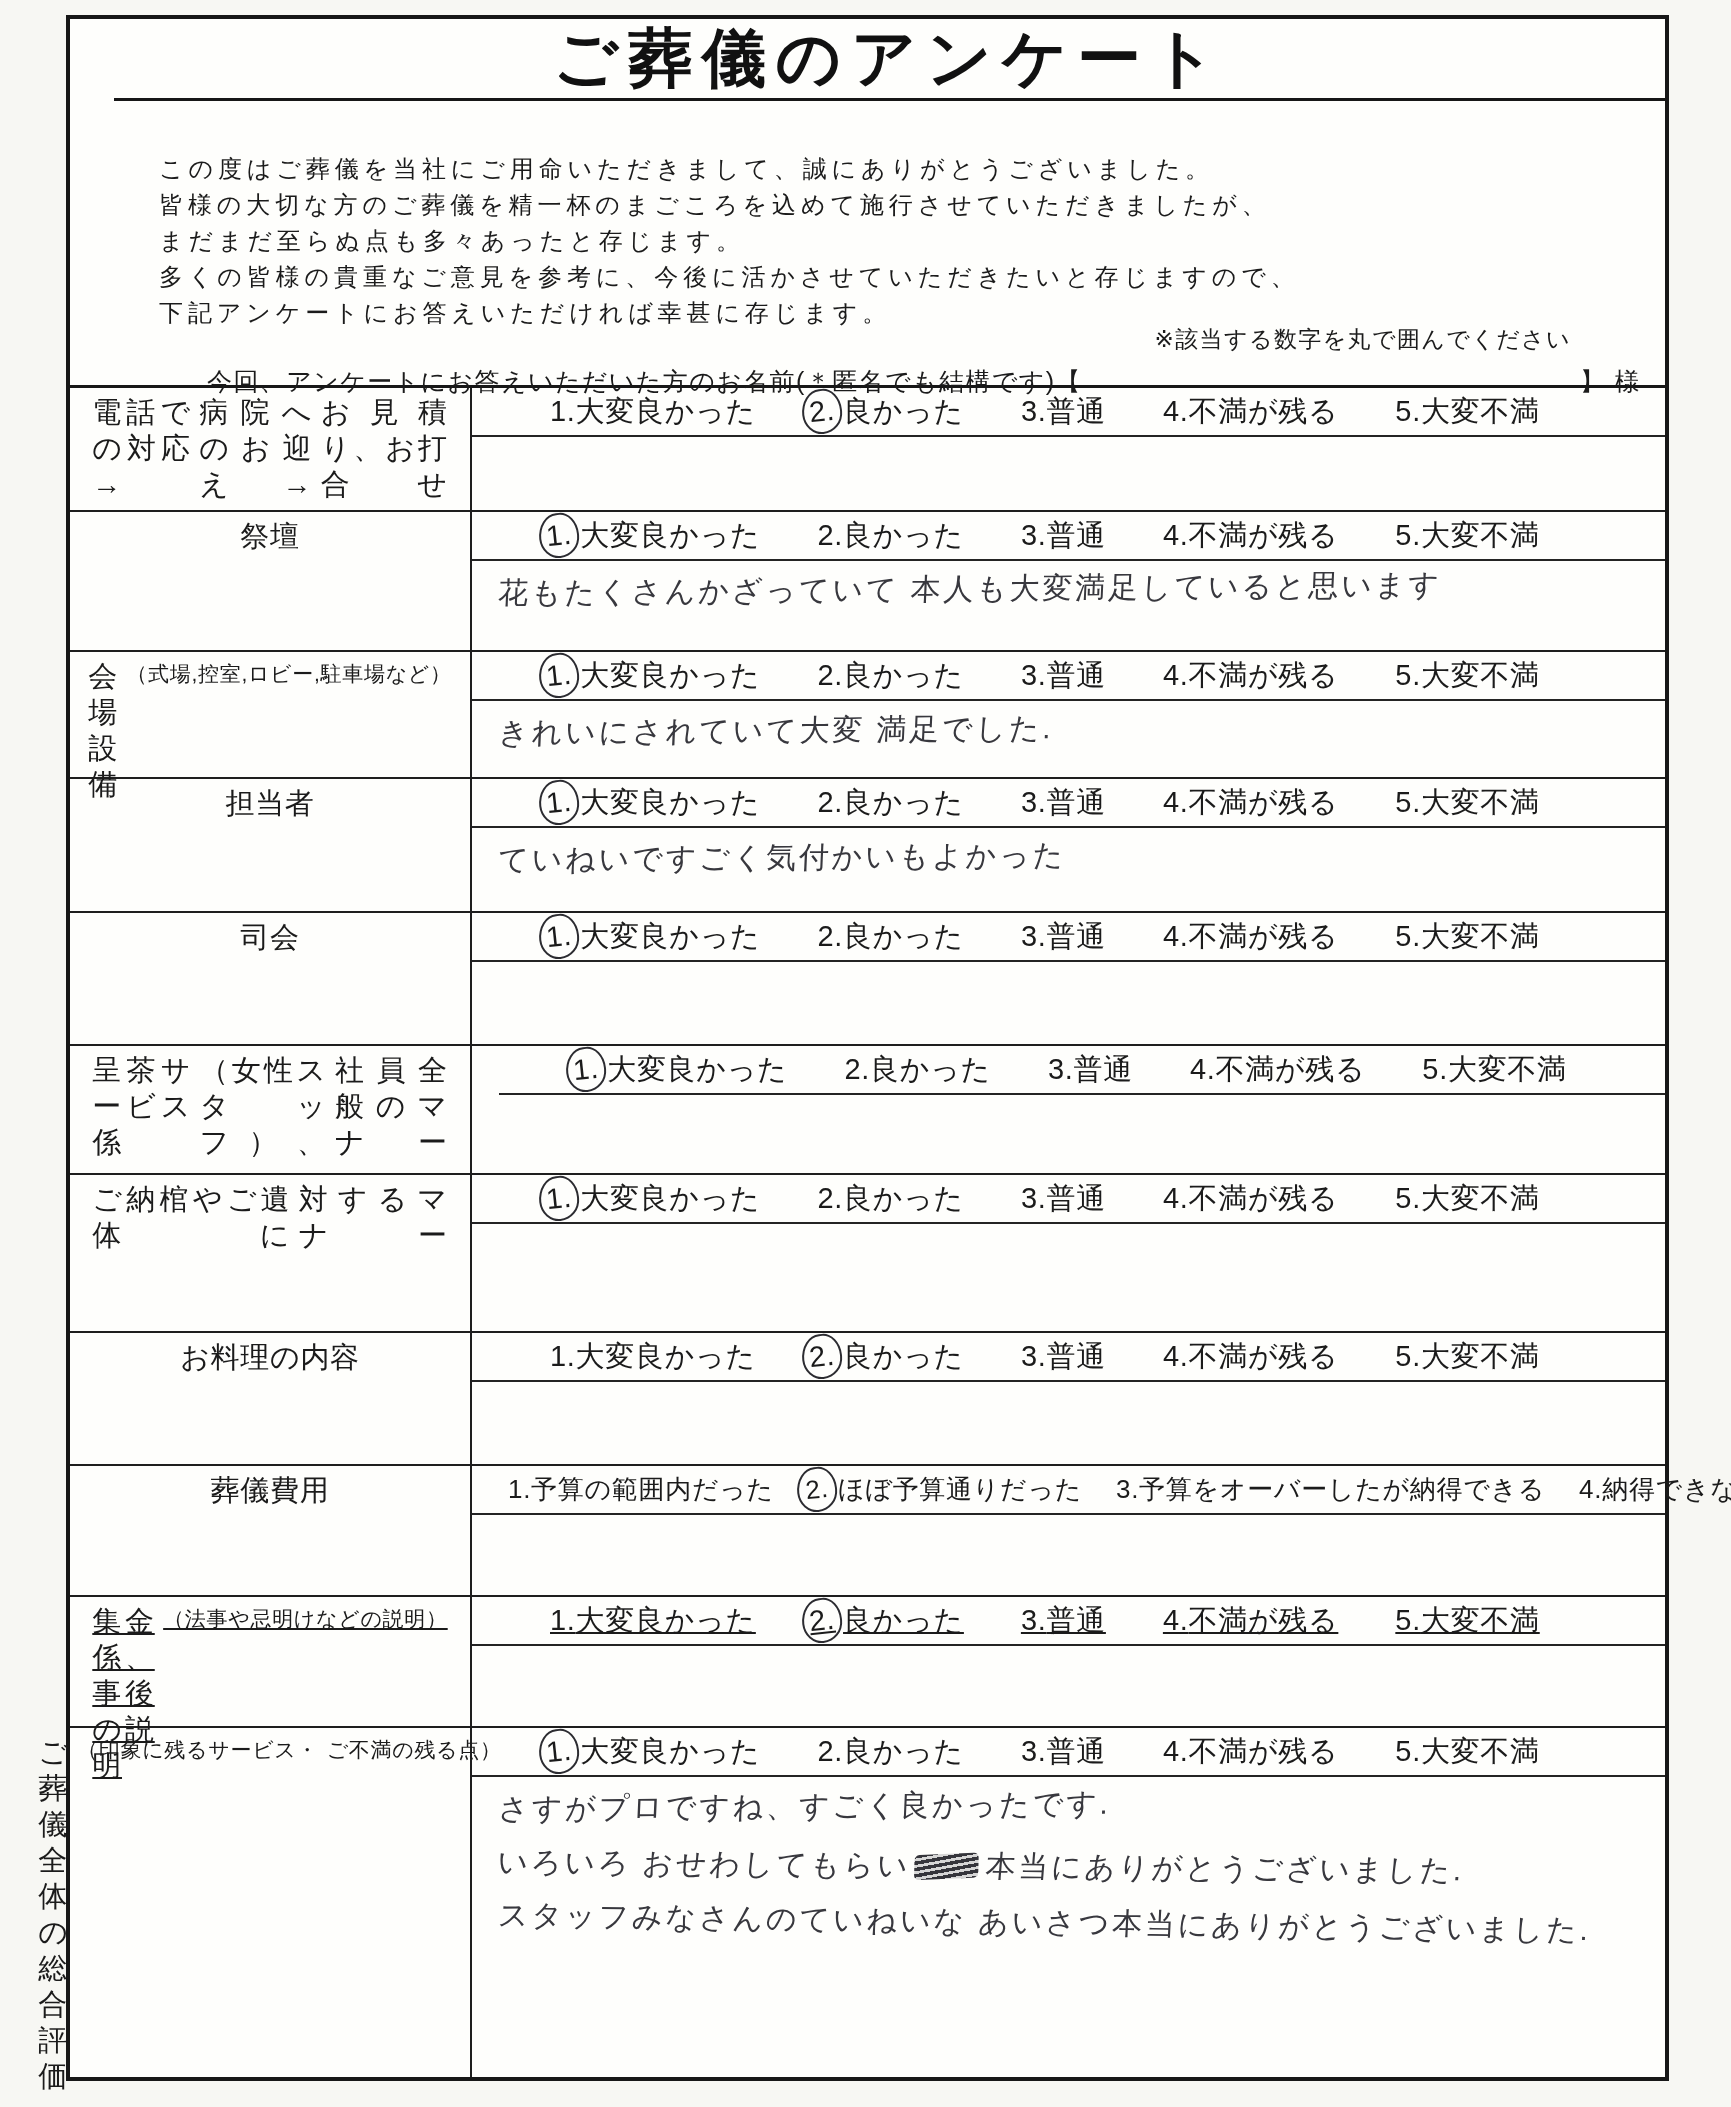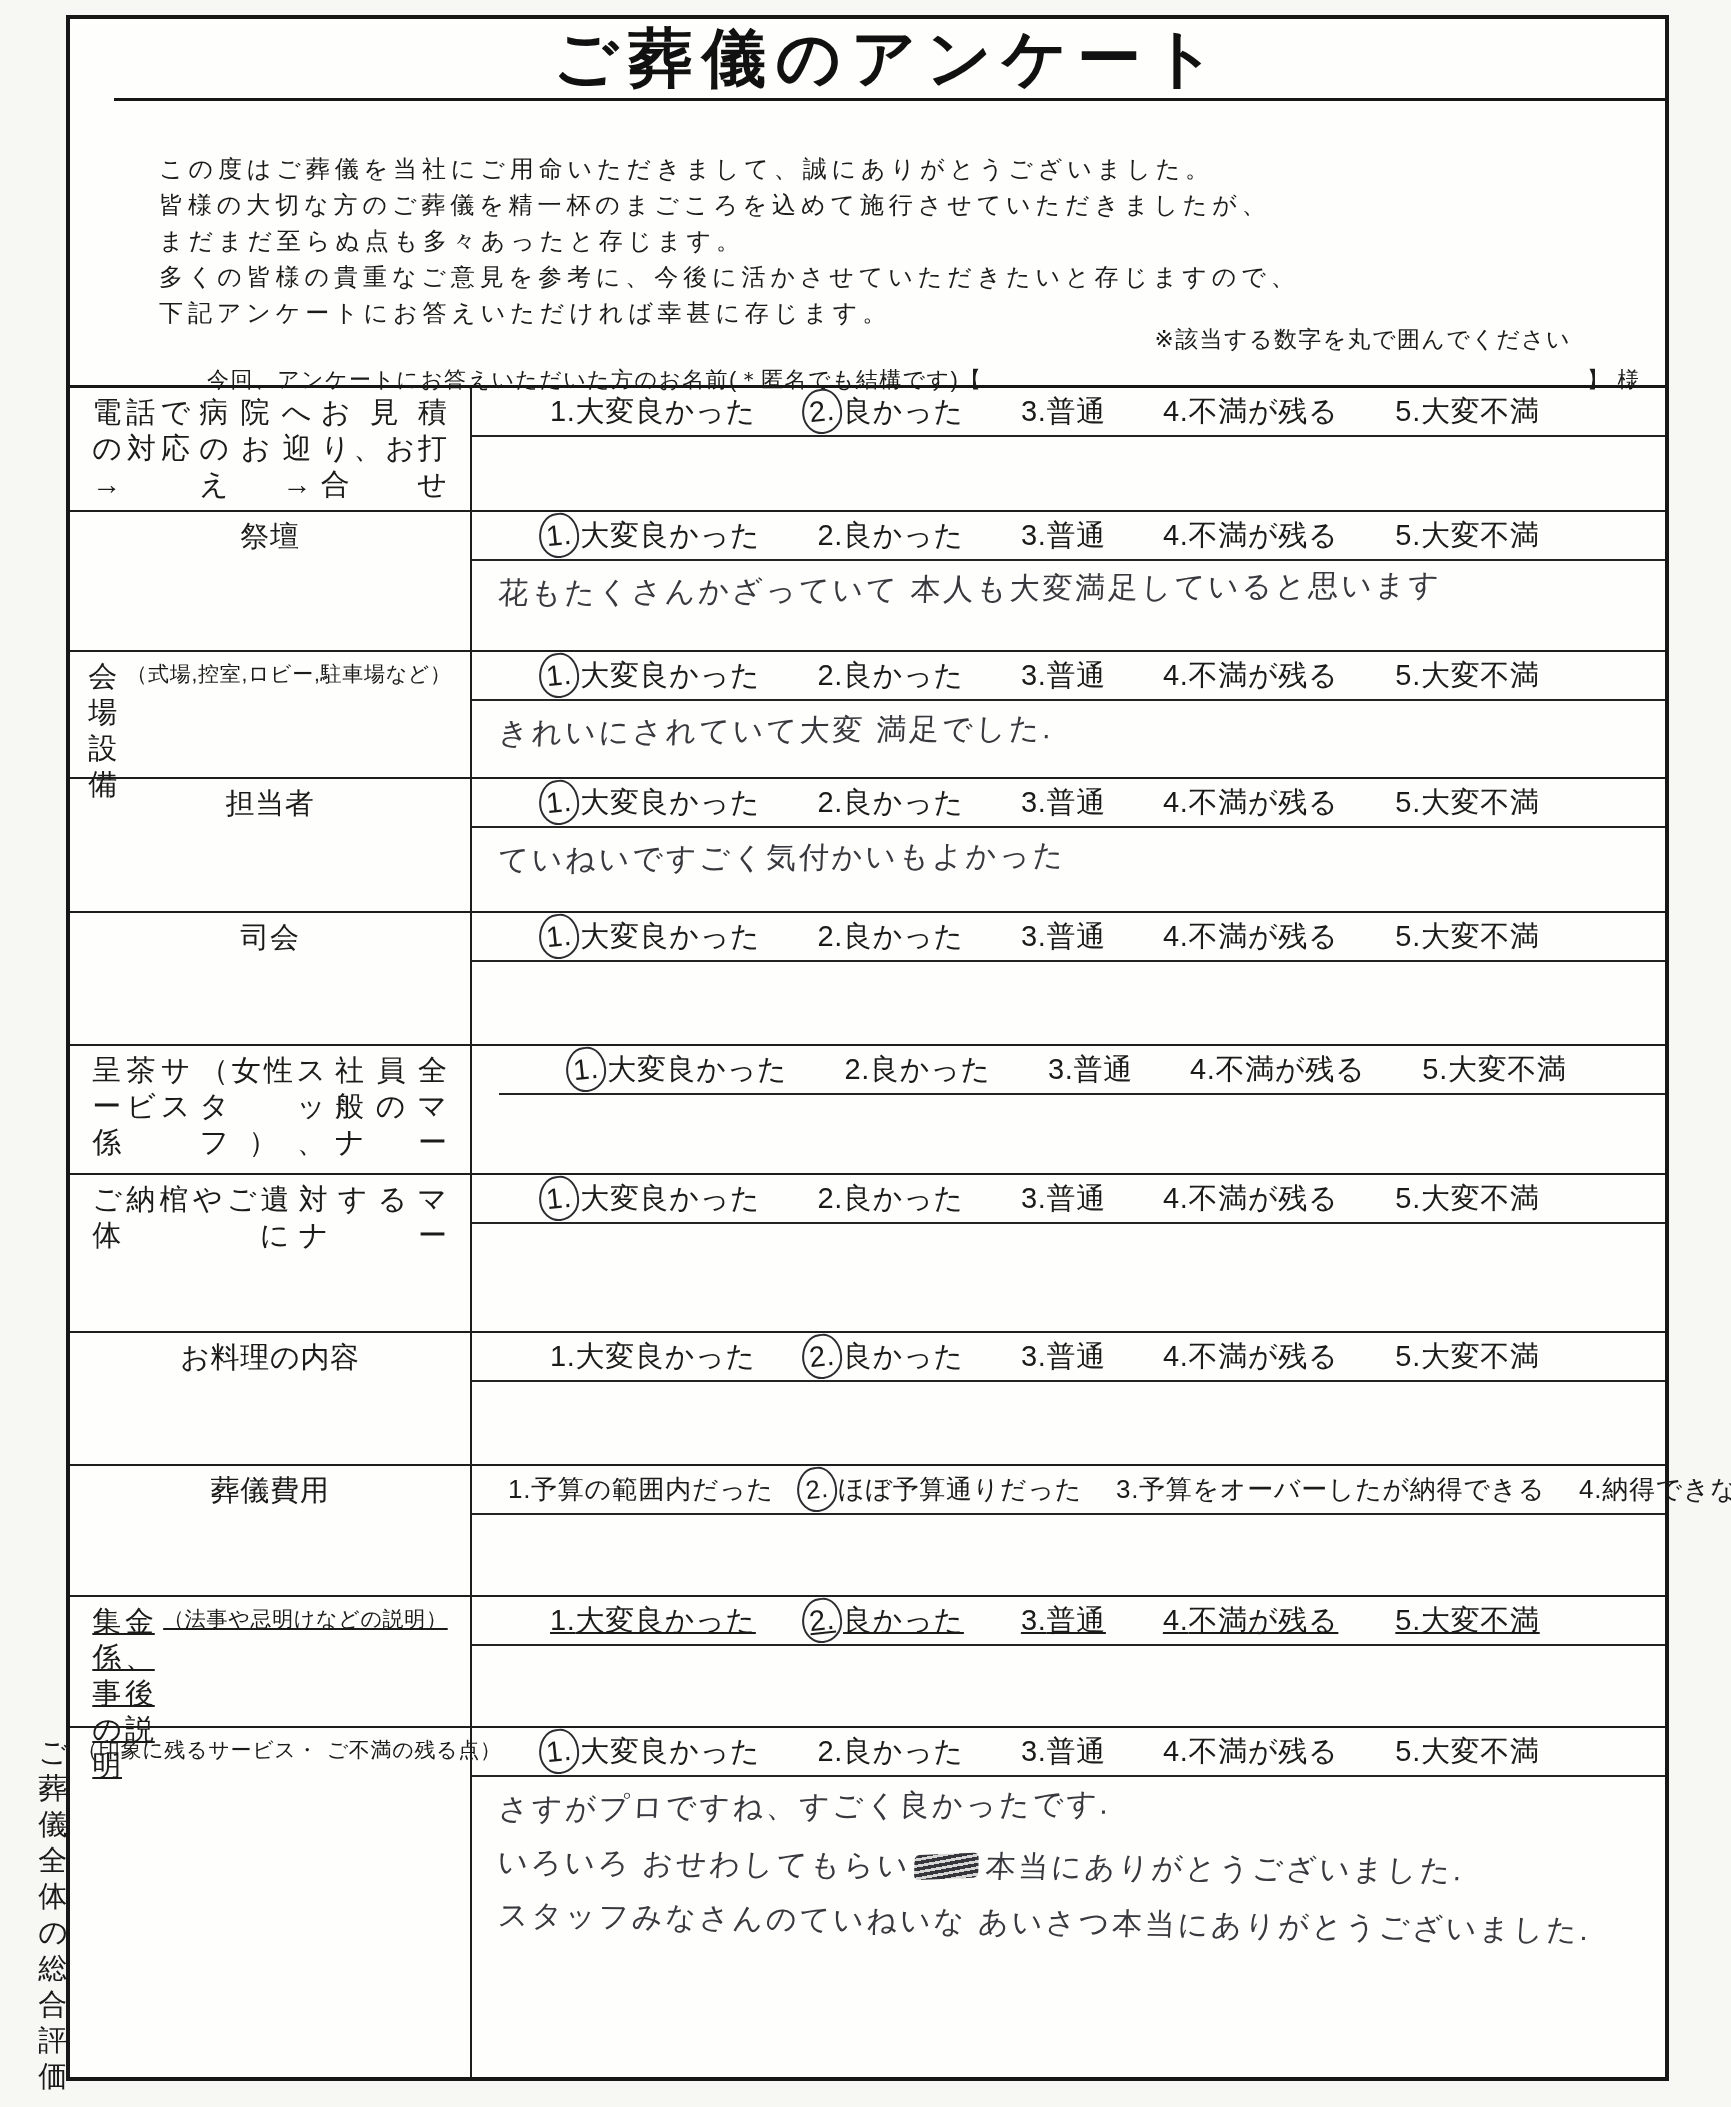--- a/index.html
+++ b/index.html
@@ -28,21 +28,21 @@
     margin: 0; font-size: 64px; font-weight: bold; letter-spacing: 9.8px;
     color: #111;
   }
   
   .intro-box { height: 334px; border-bottom: 3.5px solid #171717; position: relative; }
   .ilines { position: absolute; left: 89px; top: 50px; }
   .iline { margin: 0; font-size: 24px; line-height: 36px; letter-spacing: 4.9px; white-space: nowrap; }
   .note { position: absolute; right: 94px; top: 223px; font-size: 23px; letter-spacing: 1.4px; white-space: nowrap; }
   .name-line {
     position: absolute; left: 137px; right: 24px; top: 264px;
-    display: flex; align-items: baseline; font-size: 22px; letter-spacing: 1.4px; white-space: nowrap;
+    display: flex; align-items: baseline; font-size: 25px; letter-spacing: 1.4px; white-space: nowrap;
   }
   .name-fill { flex: 1; min-width: 209px; }
   
   .table { flex: 1; display: flex; flex-direction: column; }
   .trow { display: flex; border-bottom: 2.1px solid #1e1e1e; flex: 0 0 auto; }
   .trow:last-child { border-bottom: none; flex: 1 1 auto; }
   .tlabel {
     width: 402px; border-right: 2.1px solid #1e1e1e;
     display: flex; flex-direction: row; justify-content: center;
     padding: 5.6px 22.3px; gap: 8.4px;

